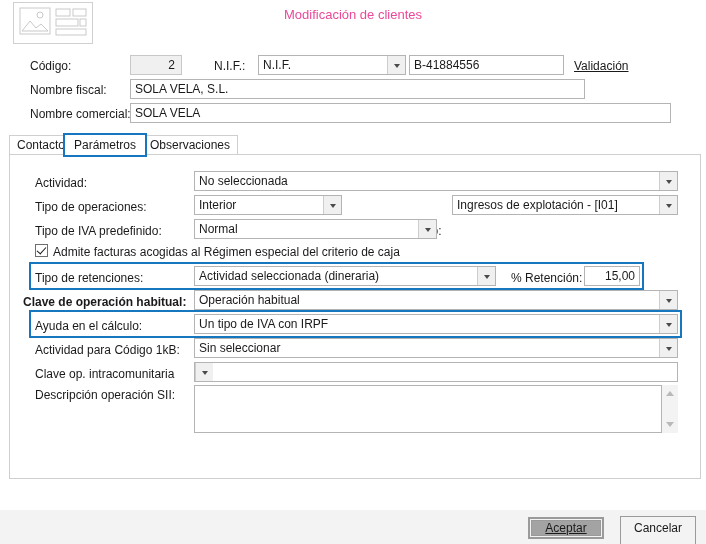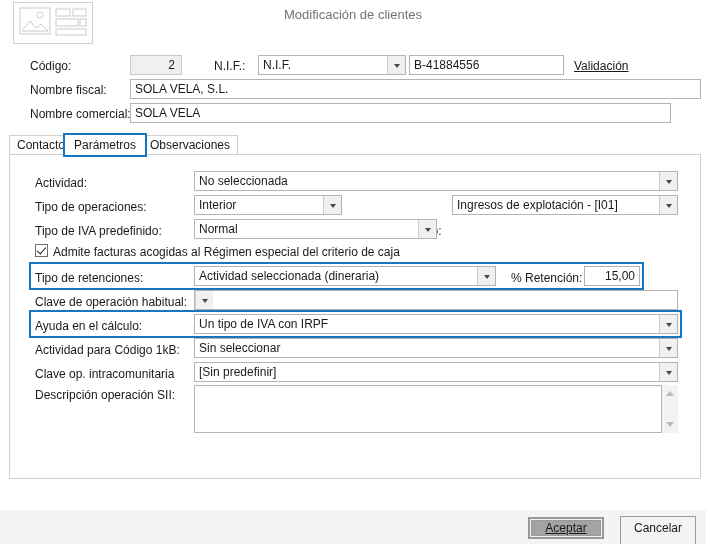--- a/index.html
+++ b/index.html
@@ -31,21 +31,21 @@
   }
   #app-icon svg { display: block; }
 
   #window-title {
     position: absolute;
     left: 0;
     top: 7px;
     width: 706px;
     text-align: center;
     font-size: 13px;
-    color: #737373;
+    color: #ec4899;
   }
 
   
   .top-label {
     position: absolute;
     font-size: 12px;
     color: #1a1a1a;
     white-space: nowrap;
   }
   .tf {
@@ -308,21 +308,21 @@
 
 <div class="top-label" style="left:214px; top:59px;">N.I.F.:</div>
 <div class="combo" style="left:258px; top:55px; width:148px;">
   <div class="cval">N.I.F.</div>
   <div class="carrow"></div>
 </div>
 <div class="tf" style="left:409px; top:55px; width:155px;">B-41884556</div>
 <div class="link" style="left:574px; top:59px;">Validación</div>
 
 <div class="top-label" style="left:30px; top:83px;">Nombre fiscal:</div>
-<div class="tf" style="left:130px; top:79px; width:571px;">SOLA VELA, S.L.</div>
+<div class="tf" style="left:130px; top:79px; width:455px;">SOLA VELA, S.L.</div>
 
 <div class="top-label" style="left:30px; top:107px;">Nombre comercial:</div>
 <div class="tf" style="left:130px; top:103px; width:541px;">SOLA VELA</div>
 
 <div id="tabstrip">
   <div class="tab" style="left:0px;">Contacto</div>
   <div class="tab active" style="left:54px;">Parámetros</div>
   <div class="tab" style="left:133px;">Observaciones</div>
 </div>
 
@@ -357,41 +357,41 @@
 
 <div class="flabel" style="left:35px; top:271px;">Tipo de retenciones:</div>
 <div class="combo" style="left:194px; top:266px; width:302px;">
   <div class="cval">Actividad seleccionada (dineraria)</div>
   <div class="carrow"></div>
 </div>
 <div class="flabel" style="left:511px; top:271px;">% Retención:</div>
 <div class="tf" style="left:584px; top:266px; width:56px; text-align:right;">15,00</div>
 <div class="hl" style="left:29px; top:262px; width:615px; height:28px;"></div>
 
-<div class="flabel" style="left:35px; top:295px;">Clave de operación habitual:</div>
+<div class="flabel" style="left:23px; top:295px;font-weight:bold;">Clave de operación habitual:</div>
 <div class="combo" style="left:194px; top:290px; width:484px;">
+  <div class="cval">Operación habitual</div>
   <div class="carrow"></div>
 </div>
 
 <div class="flabel" style="left:35px; top:319px;">Ayuda en el cálculo:</div>
 <div class="combo" style="left:194px; top:314px; width:484px;">
   <div class="cval">Un tipo de IVA con IRPF</div>
   <div class="carrow"></div>
 </div>
 <div class="hl" style="left:29px; top:310px; width:653px; height:28px;"></div>
 
 <div class="flabel" style="left:35px; top:343px;">Actividad para Código 1kB:</div>
 <div class="combo" style="left:194px; top:338px; width:484px;">
   <div class="cval">Sin seleccionar</div>
   <div class="carrow"></div>
 </div>
 
 <div class="flabel" style="left:35px; top:367px;">Clave op. intracomunitaria</div>
 <div class="combo" style="left:194px; top:362px; width:484px;">
-  <div class="cval">[Sin predefinir]</div>
   <div class="carrow"></div>
 </div>
 
 <div class="flabel" style="left:35px; top:388px;">Descripción operación SII:</div>
 <div id="sii-desc-box"></div>
 <div id="sii-desc-scrollbar">
   <div class="sb-arrow up" style="top:0px;"></div>
   <div class="sb-arrow down" style="top:31px;"></div>
 </div>
 

